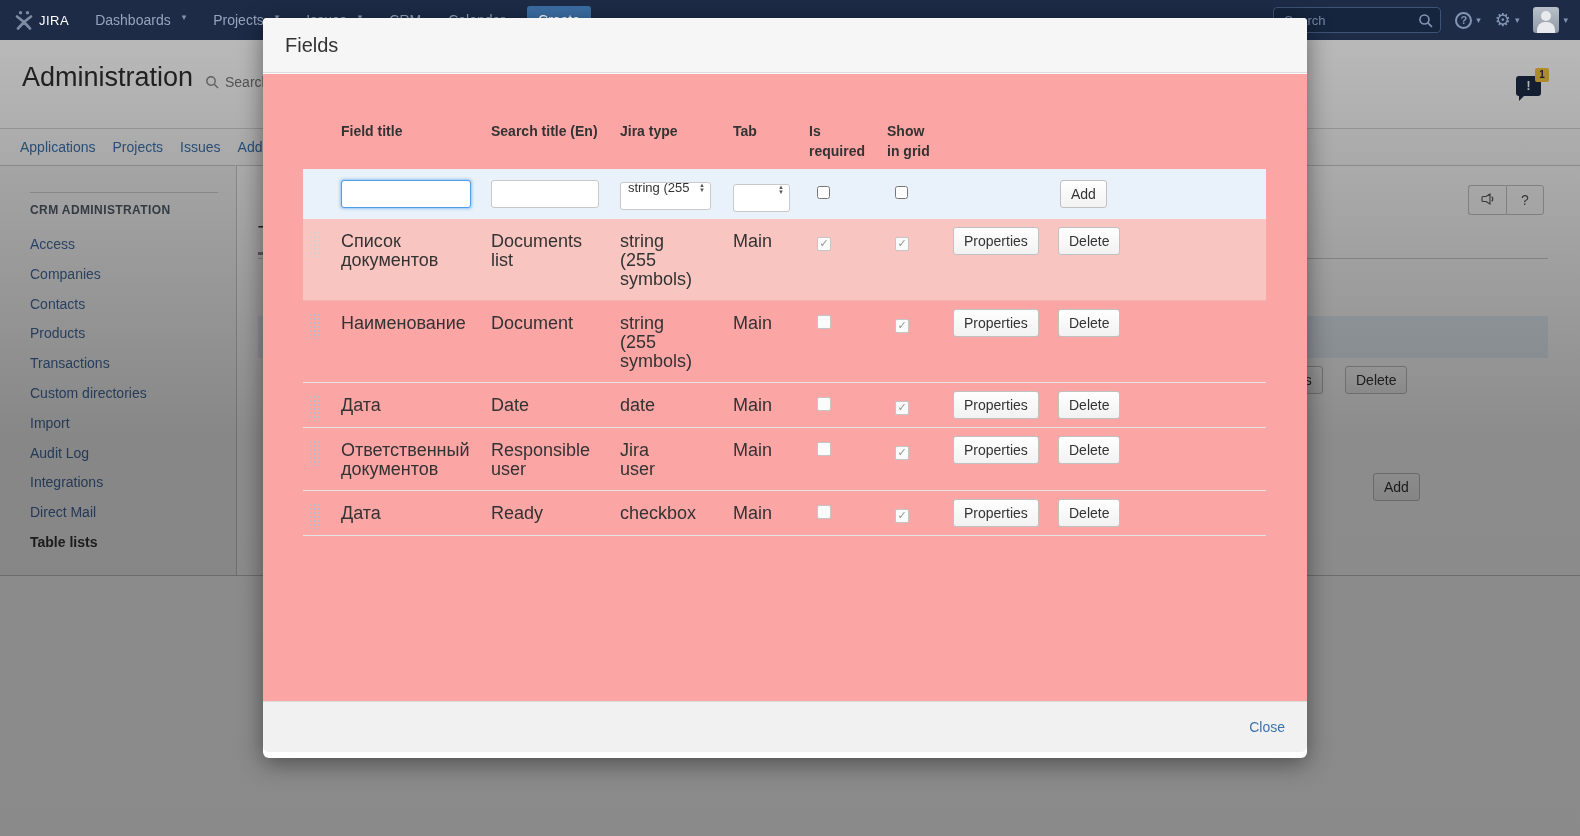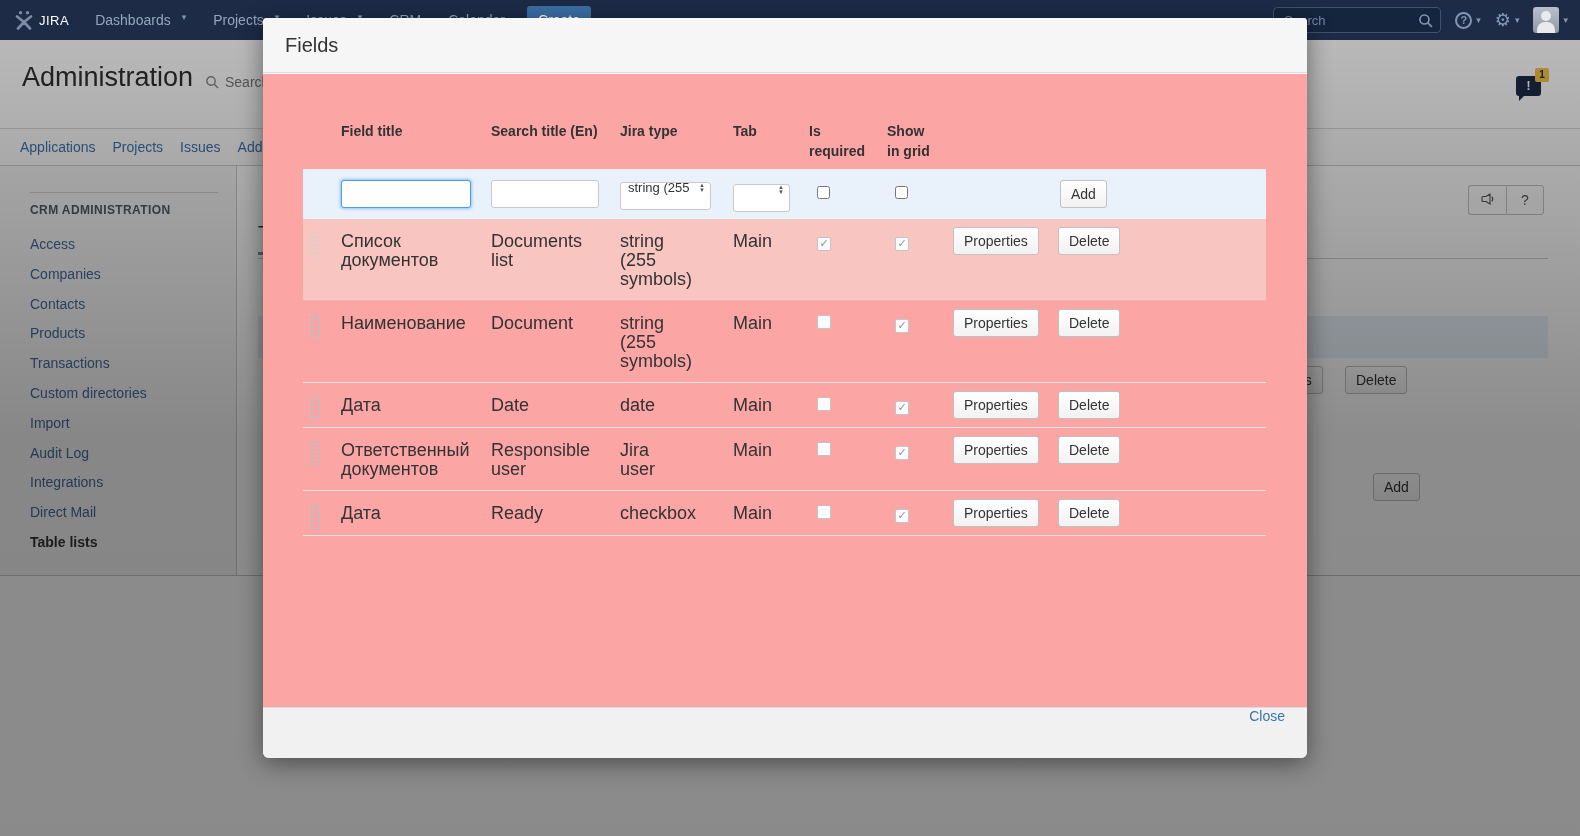--- a/index.html
+++ b/index.html
@@ -58,21 +58,21 @@
   .panel-bottom { position:absolute; left:0; top:575px; width:1580px; border-top:1px solid #c6c6c6; }
 
   
   .overlay { position:absolute; inset:0; z-index:20; background:linear-gradient(rgba(0,0,0,.26), rgba(0,0,0,.45) 52%, rgba(0,0,0,.46)); }
 
   
   .modal { position:absolute; left:263px; top:18px; width:1044px; height:740px; background:#fff; z-index:40; border-radius:4px 4px 6px 6px; box-shadow:0 5px 25px rgba(0,0,0,.45); }
   .modal-header { height:55px; background:#f6f6f6; border-bottom:1px solid #dcdcdc; border-radius:4px 4px 0 0; display:flex; align-items:center; padding-left:22px; }
   .modal-title { font-size:20px; font-weight:500; color:#333; }
   .modal-body { position:absolute; top:56px; bottom:51px; left:0; right:0; background:#fca5a5; padding:47px 41px 0 40px; overflow:hidden; }
-  .modal-footer { position:absolute; bottom:0; left:0; right:0; height:51px; background:#f1f1f2; border-top:1px solid #dcdcdc; border-radius:0 0 6px 6px; display:flex; align-items:flex-start; justify-content:flex-end; padding-right:22px; }
+  .modal-footer { position:absolute; bottom:6px; left:0; right:0; height:51px; background:#f1f1f2; border-top:1px solid #dcdcdc; border-radius:0 0 6px 6px; display:flex; align-items:center; justify-content:flex-end; padding-right:22px; }
   .close-link { color:#3b73af; font-size:14px; cursor:pointer; }
 
   
   .t-grid { display:grid; grid-template-columns:38px 150px 129px 113px 76px 78px 66px 105px 1fr; align-items:start; }
   .t-head { min-height:48px; }
   .t-head .th { font-size:14px; font-weight:bold; color:#333; line-height:20px; padding-right:14px; }
   .add-row { background:#e9f2fa; min-height:44px; padding:7px 0 7px 0; align-items:center; }
   .fld-input { height:28px; border:1px solid #c9c9c9; border-radius:3px; background:#fff; font-family:inherit; font-size:13px; padding:0 6px; }
   .fld-input.focused { border:1px solid #4f9ce8; box-shadow:0 0 3px 1px rgba(79,156,232,.55); outline:none; }
   .sel { height:28px; background:#fff; border:1px solid #c9c9c9; border-radius:3px; display:inline-flex; align-items:center; justify-content:space-between; padding:0 5px 16px 7px; font-size:13px; color:#333; cursor:pointer; }

